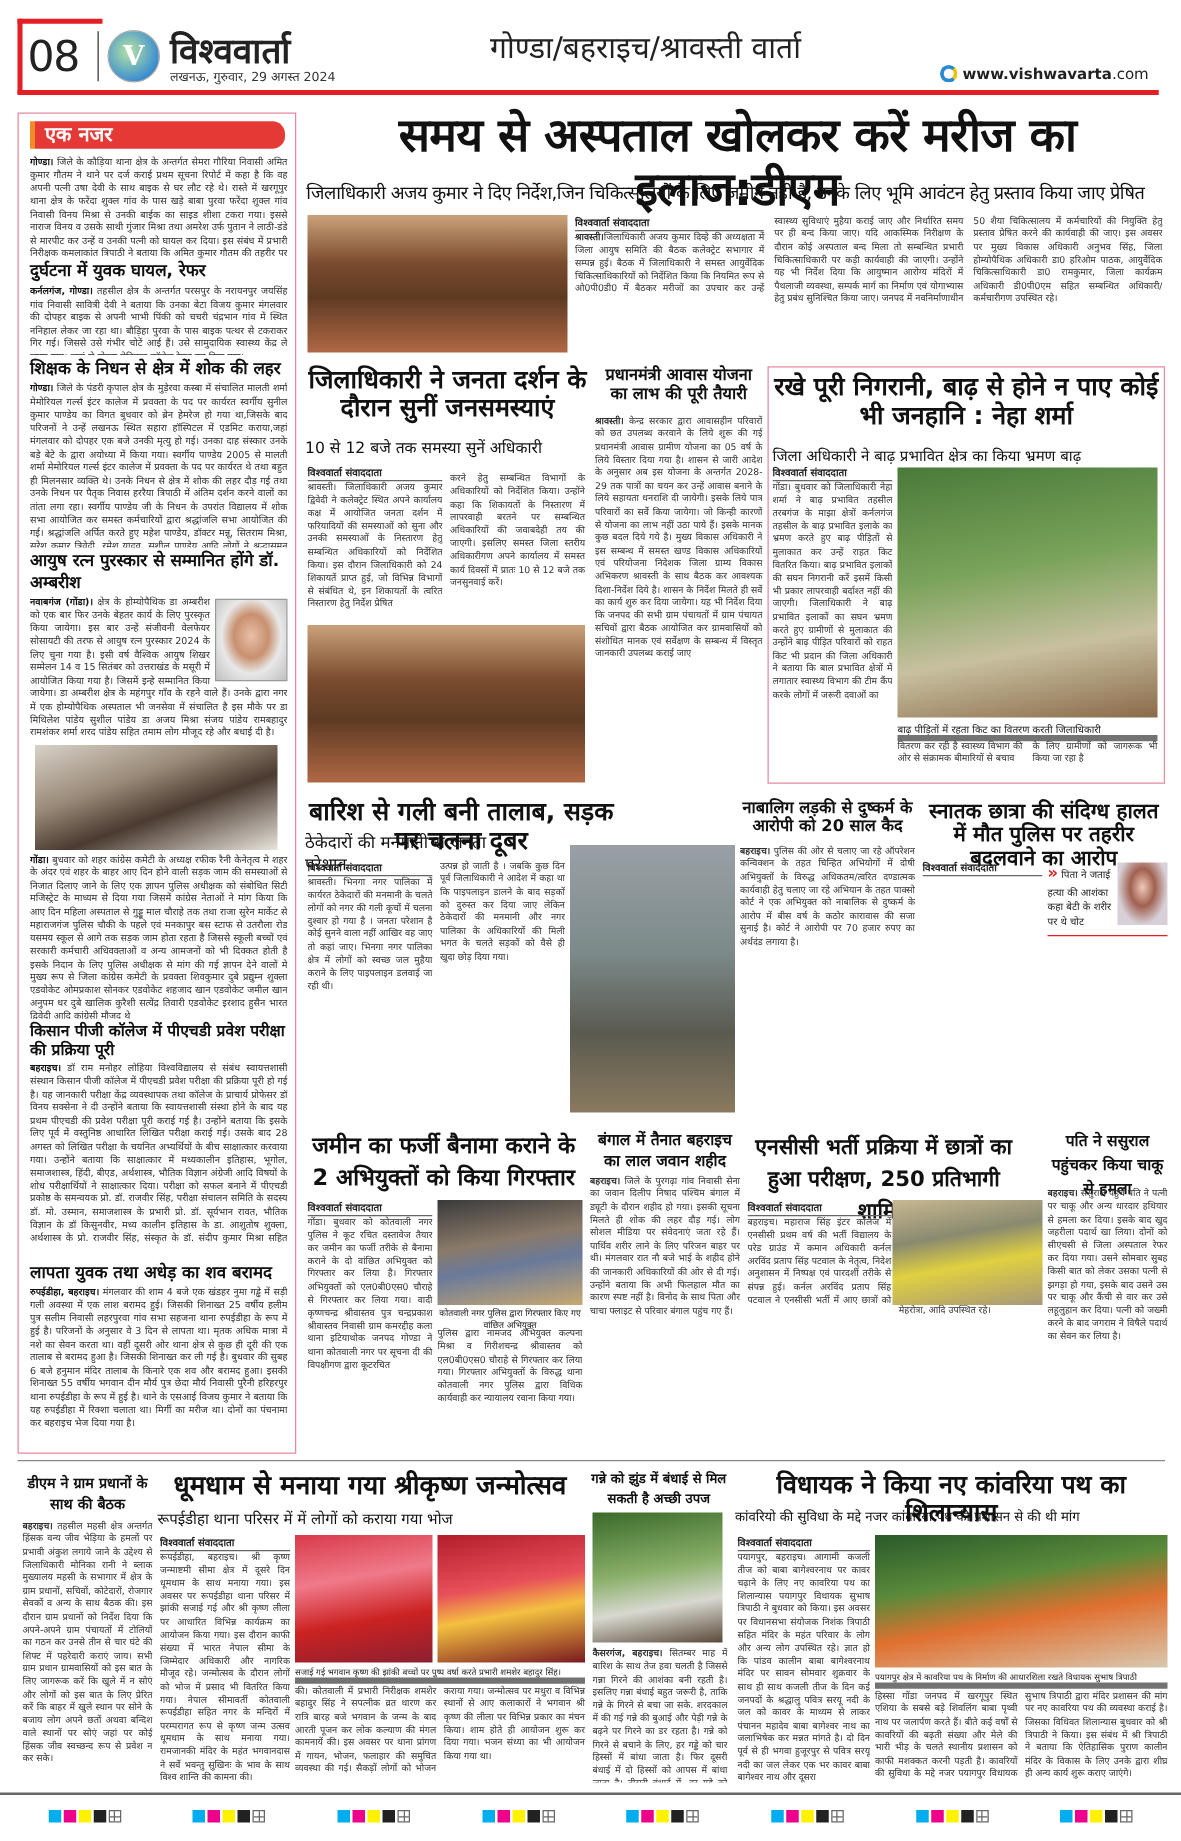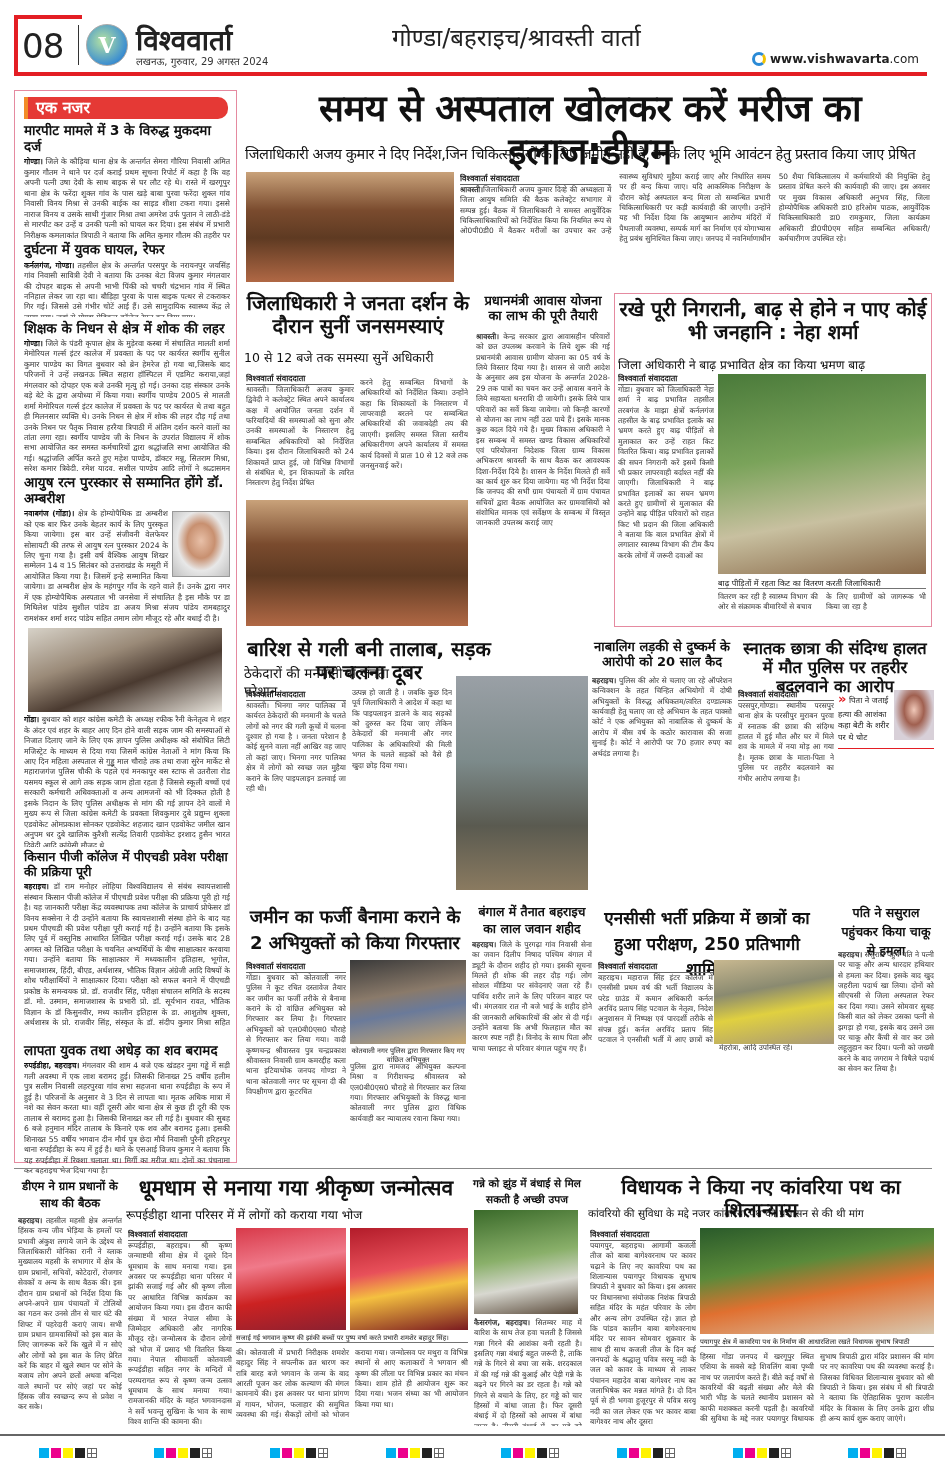--- a/index.html
+++ b/index.html
@@ -32,21 +32,21 @@
   .ph-cane{background:linear-gradient(170deg,#3a6a2a 0,#8ab06a 45%,#d8d8d0 70%,#5a4a3a 100%)}
   .ph-kanwar{background:linear-gradient(170deg,#2a5a2a 0,#5a8a3a 35%,#e07030 60%,#d8c8b0 100%)}
   .ph-face{background:radial-gradient(ellipse at 50% 45%,#e8c0a8 0,#c89070 35%,#e8e8e8 60%,#c0c0c0 100%)}
   .ph-girl{background:radial-gradient(ellipse at 50% 40%,#f0c8b8 0,#a06050 35%,#d8d0d8 70%)}
   .ph-police{background:linear-gradient(170deg,#3a3a3a 0,#8a7a6a 40%,#6a7a9a 60%,#c8a870 100%)}
   .ph-ncc{background:linear-gradient(170deg,#c8b890 0,#8a8a70 35%,#e0d040 60%,#a89878 100%)}
   .head{font-weight:bold;color:#111;text-align:center;line-height:1.15}
   .sub{color:#111;}
   .byline{font-size:8px;font-weight:bold;color:#222;border-bottom:1px solid #666;padding-bottom:1px}
   .txt{font-size:7.4px;line-height:1.4;color:#333;text-align:justify}
-  .cap{font-size:8px;color:#222;border-bottom:1px solid #737373}
+  .cap{font-size:8px;color:#222;border-bottom:5px solid #737373}
   .pinkbox{border:1px solid #e58aa0}
   .hr{height:1px;background:#888}
   .cmyk{display:flex;gap:2px;align-items:center}
   .cmyk span{display:inline-block;width:10px;height:10px}
   .cmyk .c{background:#00aeef}.cmyk .m{background:#ec008c}.cmyk .y{background:#fff200}.cmyk .k{background:#222}
   .cmyk .g{width:10px;height:10px;border:1px solid #666;background:linear-gradient(#666,#666) 50% 0/1px 100% no-repeat,linear-gradient(#666,#666) 0 50%/100% 1px no-repeat}
   .quote{color:#e31e24;font-weight:bold;font-size:13px}
 </style>
 </head>
 <body>
@@ -58,21 +58,20 @@
 <div class="abs brand">विश्ववार्ता</div>
 <div class="abs dateline">लखनऊ,   गुरुवार, 29 अगस्त 2024</div>
 <div class="abs section">गोण्डा/बहराइच/श्रावस्ती वार्ता</div>
 <div class="abs url"><span class="e"></span><span>www.vishwavarta</span><span class="com">.com</span></div>
 <div class="abs redrule"></div>
 
 <div class="abs leftbox"></div>
 <div class="abs ekbar">एक नजर</div>
 
 <div class="abs" style="left:24px;top:122px;width:206px">
-  <div class="lh">मारपीट मामले में 3 के विरुद्ध मुकदमा दर्ज</div>
   <p class="lp" style="margin-top:3px;height:82px;overflow:hidden"><b>गोण्डा।</b> <span>जिले के कौड़िया थाना क्षेत्र के अन्तर्गत सेमरा गौरिया निवासी अमित कुमार गौतम ने थाने पर दर्ज कराई प्रथम सूचना रिपोर्ट में कहा है कि वह अपनी पत्नी उषा देवी के साथ बाइक से घर लौट रहे थे। रास्ते में खरगूपुर थाना क्षेत्र के फरेंदा शुक्ल गांव के पास खड़े बाबा पुरवा फरेंदा शुक्ल गांव निवासी विनय मिश्रा से उनकी बाईक का साइड शीशा टकरा गया। इससे नाराज विनय व उसके साथी गुंजार मिश्रा तथा अमरेश उर्फ पुतान ने लाठी-डंडे से मारपीट कर उन्हें व उनकी पत्नी को घायल कर दिया। इस संबंध में प्रभारी निरीक्षक कमलाकांत त्रिपाठी ने बताया कि अमित कुमार गौतम की तहरीर पर तीनों आरोपियों के विरुद्ध मारपीट व एससीएसटी एक्ट के तहत मुकदमा पंजीकृत किया गया है।</span></p>
   <div class="lh" style="margin-top:2px">दुर्घटना में युवक घायल, रेफर</div>
   <p class="lp" style="margin-top:3px;height:56px;overflow:hidden"><b>कर्नलगंज, गोण्डा।</b> <span>तहसील क्षेत्र के अन्तर्गत परसपुर के नरायनपुर जयसिंह गांव निवासी सावित्री देवी ने बताया कि उनका बेटा विजय कुमार मंगलवार की दोपहर बाइक से अपनी भाभी पिंकी को चचरी चंद्रभान गांव में स्थित ननिहाल लेकर जा रहा था। बौड़िहा पुरवा के पास बाइक पत्थर से टकराकर गिर गई। जिससे उसे गंभीर चोटें आई हैं। उसे सामुदायिक स्वास्थ्य केंद्र ले जाया गया। जहां से गोण्डा मेडिकल कॉलेज रेफर कर दिया गया।</span></p>
   <div class="lh" style="margin-top:3px">शिक्षक के निधन से क्षेत्र में शोक की लहर</div>
   <p class="lp" style="margin-top:3px;height:132px;overflow:hidden"><b>गोण्डा।</b> <span>जिले के पंडरी कृपाल क्षेत्र के मुड़ेरवा कस्बा में संचालित मालती शर्मा मेमोरियल गर्ल्स इंटर कालेज में प्रवक्ता के पद पर कार्यरत स्वर्गीय सुनील कुमार पाण्डेय का विगत बुधवार को ब्रेन हेमरेज हो गया था,जिसके बाद परिजनों ने उन्हें लखनऊ स्थित सहारा हॉस्पिटल में एडमिट कराया,जहां मंगलवार को दोपहर एक बजे उनकी मृत्यु हो गई। उनका दाह संस्कार उनके बड़े बेटे के द्वारा अयोध्या में किया गया। स्वर्गीय पाण्डेय 2005 से मालती शर्मा मेमोरियल गर्ल्स इंटर कालेज में प्रवक्ता के पद पर कार्यरत थे तथा बहुत ही मिलनसार व्यक्ति थे। उनके निधन से क्षेत्र में शोक की लहर दौड़ गई तथा उनके निधन पर पैतृक निवास हररैया त्रिपाठी में अंतिम दर्शन करने वालों का तांता लगा रहा। स्वर्गीय पाण्डेय जी के निधन के उपरांत विद्यालय में शोक सभा आयोजित कर समस्त कर्मचारियों द्वारा श्रद्धांजलि सभा आयोजित की गई। श्रद्धांजलि अर्पित करते हुए महेश पाण्डेय, डॉक्टर मन्नू, सितराम मिश्रा, सुरेश कुमार त्रिवेदी, रमेश यादव, सुशील पाण्डेय आदि लोगों ने श्रद्धासुमन अर्पित किया।</span></p>
   <div class="lh" style="margin-top:3px">आयुष रत्न पुरस्कार से सम्मानित होंगे डॉ. अम्बरीश</div>
   <div style="position:relative;margin-top:3px;height:116px">
     <div class="photo ph-face" style="position:absolute;right:0;top:2px;width:58px;height:66px;border:1px solid #999"></div>
     <p class="lp" style="height:116px;overflow:hidden"><span style="float:right;width:62px;height:70px"></span><b>नवाबगंज (गोंडा)।</b> <span>क्षेत्र के होम्योपैथिक डा अम्बरीश को एक बार फिर उनके बेहतर कार्य के लिए पुरस्कृत किया जायेगा। इस बार उन्हें संजीवनी वेलफेयर सोसायटी की तरफ से आयुष रत्न पुरस्कार 2024 के लिए चुना गया है। इसी वर्ष वैश्विक आयुष शिखर सम्मेलन 14 व 15 सितंबर को उत्तराखंड के मसूरी में आयोजित किया गया है। जिसमें इन्हे सम्मानित किया जायेगा। डा अम्बरीश क्षेत्र के महंगपुर गाँव के रहने वाले हैं। उनके द्वारा नगर में एक होम्योपैथिक अस्पताल भी जनसेवा में संचालित है इस मौके पर डा मिथिलेश पांडेय सुशील पांडेय डा अजय मिश्रा संजय पांडेय रामबहादुर रामशंकर शर्मा शरद पांडेय सहित तमाम लोग मौजूद रहे और बधाई दी है।</span></p>
   </div>
@@ -132,21 +131,20 @@
 <div class="abs photo ph-street" style="left:456px;top:676px;width:132px;height:214px"></div>
 
 <div class="abs head" style="left:592px;top:640px;width:140px;font-size:13px">नाबालिग लड़की से दुष्कर्म के आरोपी को 20 साल कैद</div>
 <div class="abs" style="left:592px;top:676px;width:140px;height:214px;overflow:hidden">
   <p class="txt"><b>बहराइच।</b> <span>पुलिस की ओर से चलाए जा रहे ऑपरेशन कन्विक्शन के तहत चिन्हित अभियोगों में दोषी अभियुक्तों के विरुद्ध अधिकतम/त्वरित दण्डात्मक कार्यवाही हेतु चलाए जा रहे अभियान के तहत पाक्सो कोर्ट ने एक अभियुक्त को नाबालिक से दुष्कर्म के आरोप में बीस वर्ष के कठोर कारावास की सजा सुनाई है। कोर्ट ने आरोपी पर 70 हजार रुपए का अर्थदंड लगाया है।</span></p>
 </div>
 
 <div class="abs head" style="left:738px;top:640px;width:194px;font-size:16.5px">स्नातक छात्रा की संदिग्ध हालत में मौत पुलिस पर तहरीर बदलवाने का आरोप</div>
 <div class="abs" style="left:738px;top:688px;width:96px;height:204px;overflow:hidden">
   <div class="byline">विश्ववार्ता संवाददाता</div>
-  <p class="txt">परसपुर,गोण्डा। स्थानीय परसपुर थाना क्षेत्र के परसीपुर मुराबन पुरवा में स्नातक की छात्रा की संदिग्ध हालत में हुई मौत और घर में मिले शव के मामले में नया मोड़ आ गया है। मृतक छात्रा के माता-पिता ने पुलिस पर तहरीर बदलवाने का गंभीर आरोप लगाया है।</p>
 </div>
 <div class="abs" style="left:838px;top:690px;width:60px;font-size:8px;line-height:1.45;color:#222"><span class="quote">»</span> <span>पिता ने जताई हत्या की आशंका कहा बेटी के शरीर पर थे चोट</span></div>
 <div class="abs photo ph-girl" style="left:894px;top:690px;width:40px;height:50px"></div>
 <div class="abs" style="left:838px;top:748px;width:96px;height:1px;background:#e31e24"></div>
 
 <div class="abs head" style="left:244px;top:904px;width:222px;font-size:18px;line-height:1.45">जमीन का फर्जी बैनामा कराने के 2 अभियुक्तों को किया गिरफ्तार</div>
 <div class="abs" style="left:246px;top:960px;width:100px;height:204px;overflow:hidden">
   <div class="byline">विश्ववार्ता संवाददाता</div>
   <p class="txt">गोंडा। बुधवार को कोतवाली नगर पुलिस ने कूट रचित दस्तावेज तैयार कर जमीन का फर्जी तरीके से बैनामा कराने के दो वांछित अभियुक्त को गिरफ्तार कर लिया है। गिरफ्तार अभियुक्तों को एल0बी0एस0 चौराहे से गिरफ्तार कर लिया गया। वादी कृष्णचन्द्र श्रीवास्तव पुत्र चन्द्रप्रकाश श्रीवास्तव निवासी ग्राम कमरद्दीह कला थाना इटियाथोक जनपद गोण्डा ने थाना कोतवाली नगर पर सूचना दी की विपक्षीगण द्वारा कूटरचित</p>
 </div>

